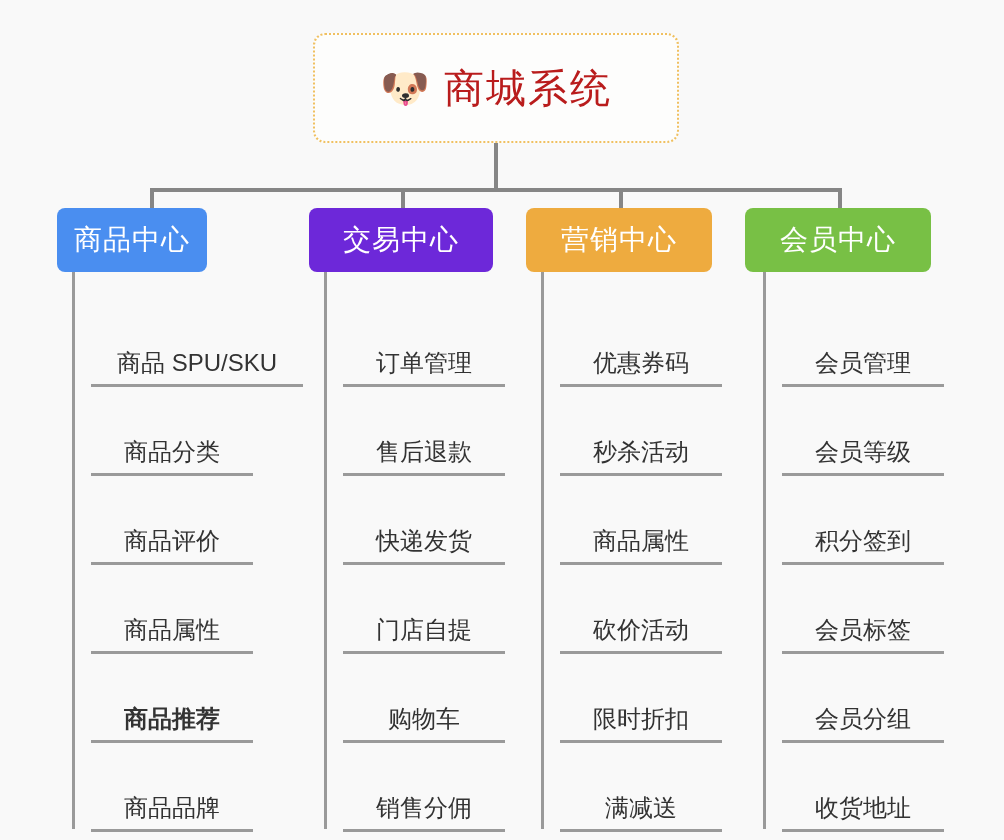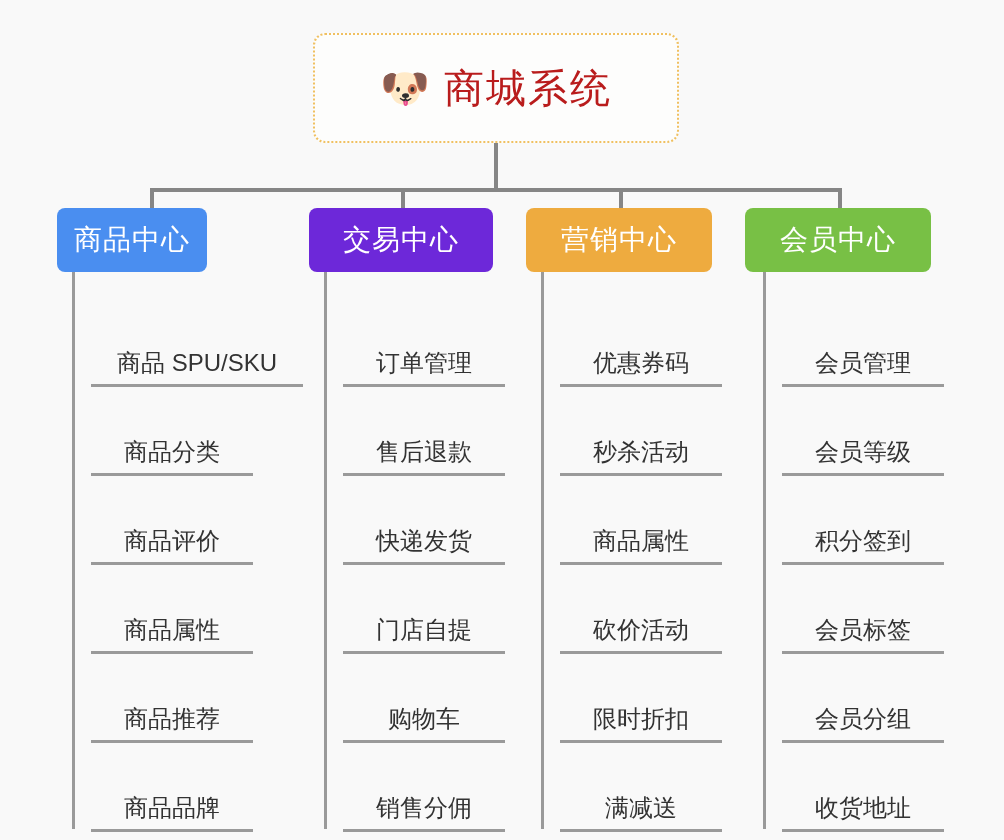--- a/index.html
+++ b/index.html
@@ -179,21 +179,21 @@
           <span class="leaf-inner" style="border-bottom-color: rgb(154, 154, 154);">
             <span class="leaf-label">商品评价</span>
           </span>
         </div>
       <div class="leaf-item">
           <span class="leaf-inner" style="border-bottom-color: rgb(154, 154, 154);">
             <span class="leaf-label">商品属性</span>
           </span>
         </div>
       <div class="leaf-item">
-          <span class="leaf-inner" style="border-bottom-color: rgb(154, 154, 154);">
+          <span class="leaf-inner" style="border-bottom-color: rgb(154, 154, 154); font-weight: bold;">
             <span class="leaf-label">商品推荐</span>
           </span>
         </div>
       <div class="leaf-item">
           <span class="leaf-inner" style="border-bottom-color: rgb(154, 154, 154);">
             <span class="leaf-label">商品品牌</span>
           </span>
         </div>
     </div>
   </div>

